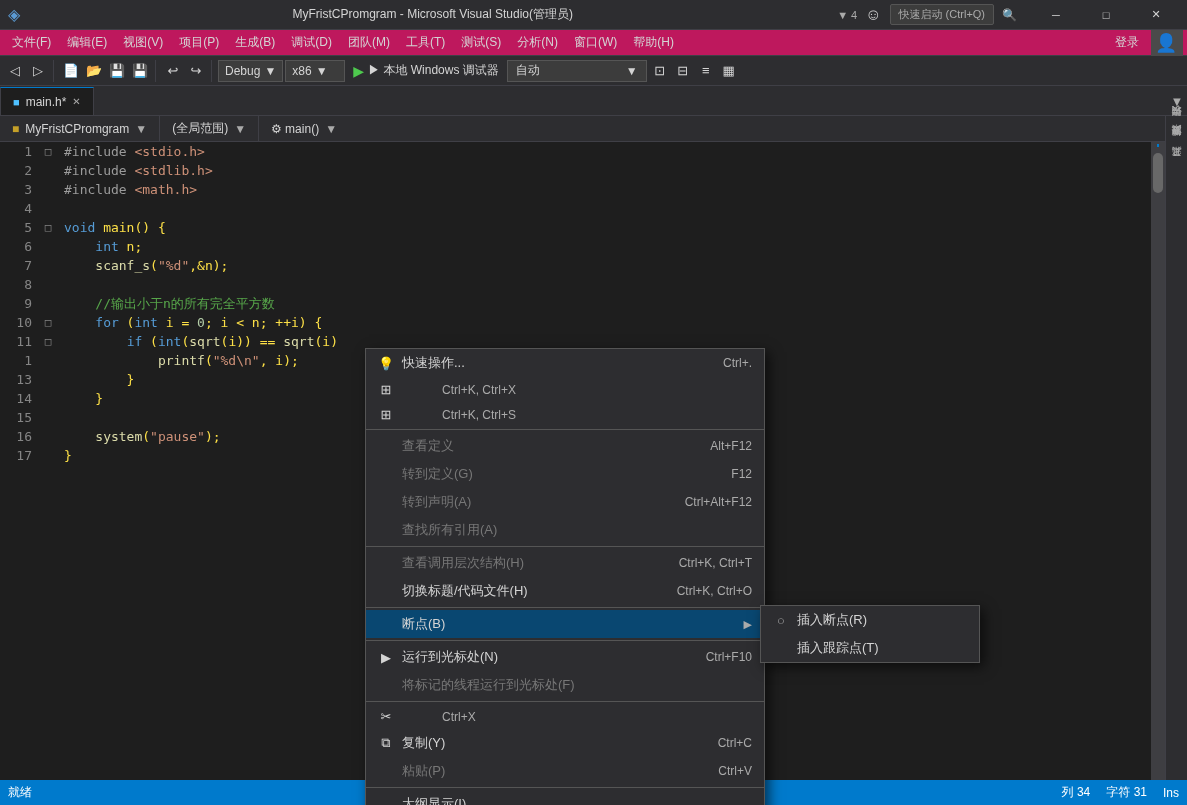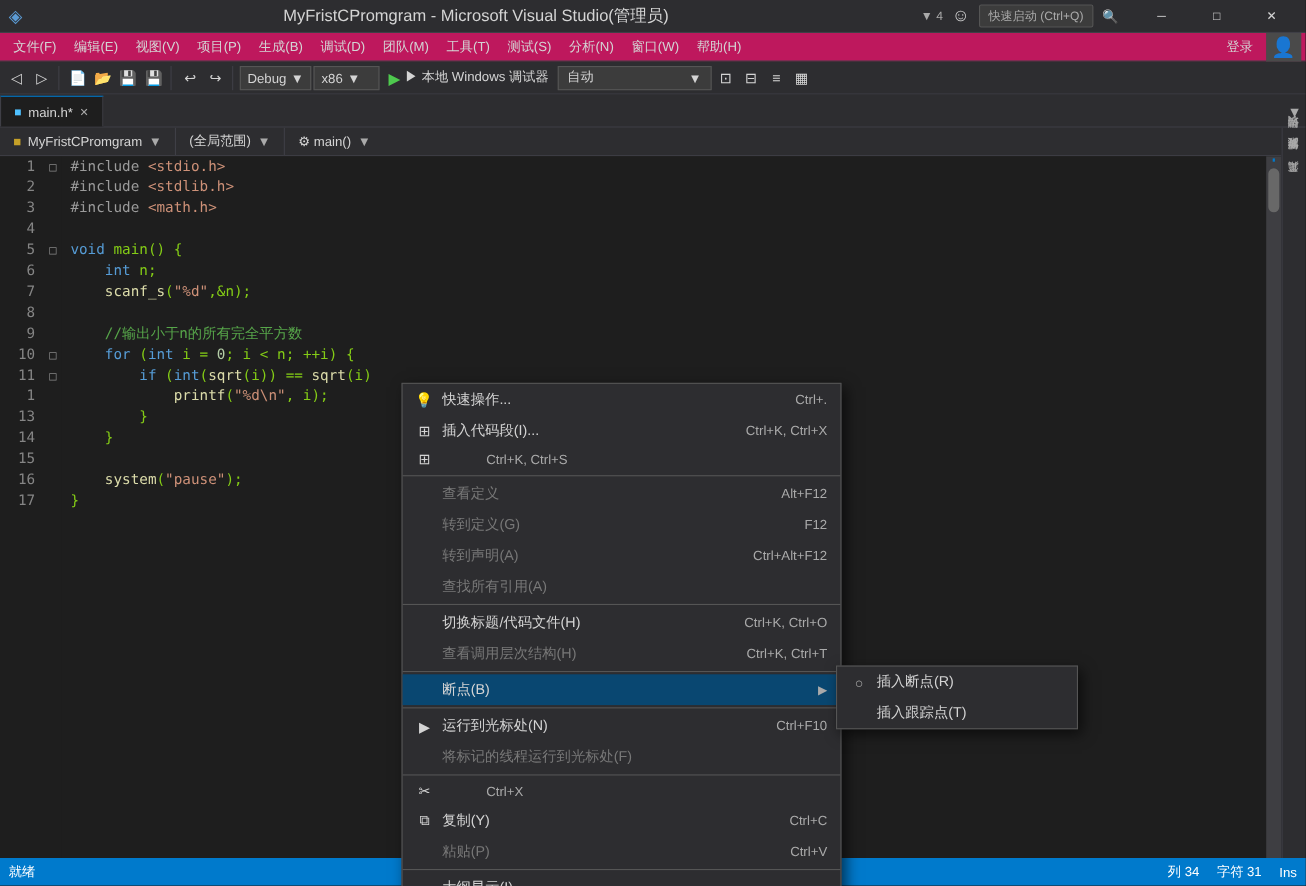--- a/index.html
+++ b/index.html
@@ -22,21 +22,21 @@
       padding: 0 8px;
       border-bottom: 1px solid #3f3f46;
     }
     #title-bar .vs-icon {
       color: #5b9bd5;
       font-size: 16px;
       margin-right: 8px;
     }
     #title-bar .title-text {
       color: #d4d4d4;
-      font-size: 15px;
+      font-size: 12px;
       flex: 1;
       text-align: center;
     }
     #title-bar .title-controls {
       display: flex;
       gap: 4px;
       margin-left: auto;
     }
     #title-bar .signal-area {
       display: flex;
@@ -259,21 +259,21 @@
     }
 
     
     .kw { color: #569cd6; }
     .fn { color: #dcdcaa; }
     .str { color: #ce9178; }
     .num { color: #b5cea8; }
     .cmt { color: #57a64a; }
     .pp { color: #9b9b9b; }
     .inc { color: #ce9178; }
-    .plain { color: #84cc16; }
+    .plain { color: #fde047; }
 
     
     #right-scrollbar {
       width: 14px;
       background: #3e3e42;
       display: flex;
       flex-direction: column;
       align-items: center;
     }
     .scroll-thumb {
@@ -580,21 +580,20 @@
   <div class="ctx-item">
     <div class="ctx-icon">
         <span class="lightbulb">💡</span>
       </div>
     <span class="ctx-label">快速操作...</span>
     <span class="ctx-shortcut">Ctrl+.</span>
   </div>
 
   <div class="ctx-item">
     <div class="ctx-icon">⊞</div>
-    <span class="ctx-label">插入代码段(I)...</span>
     <span class="ctx-shortcut">Ctrl+K, Ctrl+X</span>
   </div>
 
   <div class="ctx-item">
     <div class="ctx-icon">⊞</div>
     <span class="ctx-shortcut">Ctrl+K, Ctrl+S</span>
   </div>
   <div class="ctx-separator"></div>
 
   <div class="ctx-item disabled">
@@ -615,30 +614,30 @@
     <span class="ctx-shortcut">Ctrl+Alt+F12</span>
   </div>
 
   <div class="ctx-item disabled">
     <div class="ctx-icon"></div>
     <span class="ctx-label">查找所有引用(A)</span>
     <span class="ctx-shortcut"></span>
   </div>
   <div class="ctx-separator"></div>
 
+  <div class="ctx-item disabled">
+    <div class="ctx-icon"></div>
+    <span class="ctx-label">查看调用层次结构(H)</span>
+    <span class="ctx-shortcut">Ctrl+K, Ctrl+T</span>
+  </div>
+
   <div class="ctx-item">
     <div class="ctx-icon"></div>
     <span class="ctx-label">切换标题/代码文件(H)</span>
     <span class="ctx-shortcut">Ctrl+K, Ctrl+O</span>
-  </div>
-
-  <div class="ctx-item disabled">
-    <div class="ctx-icon"></div>
-    <span class="ctx-label">查看调用层次结构(H)</span>
-    <span class="ctx-shortcut">Ctrl+K, Ctrl+T</span>
   </div>
   <div class="ctx-separator"></div>
 
   <div class="ctx-item highlighted">
     <div class="ctx-icon"></div>
     <span class="ctx-label">断点(B)</span>
     <span class="ctx-shortcut"></span>
     <span class="ctx-arrow">▶</span>
   </div>
   <div class="ctx-separator"></div>

